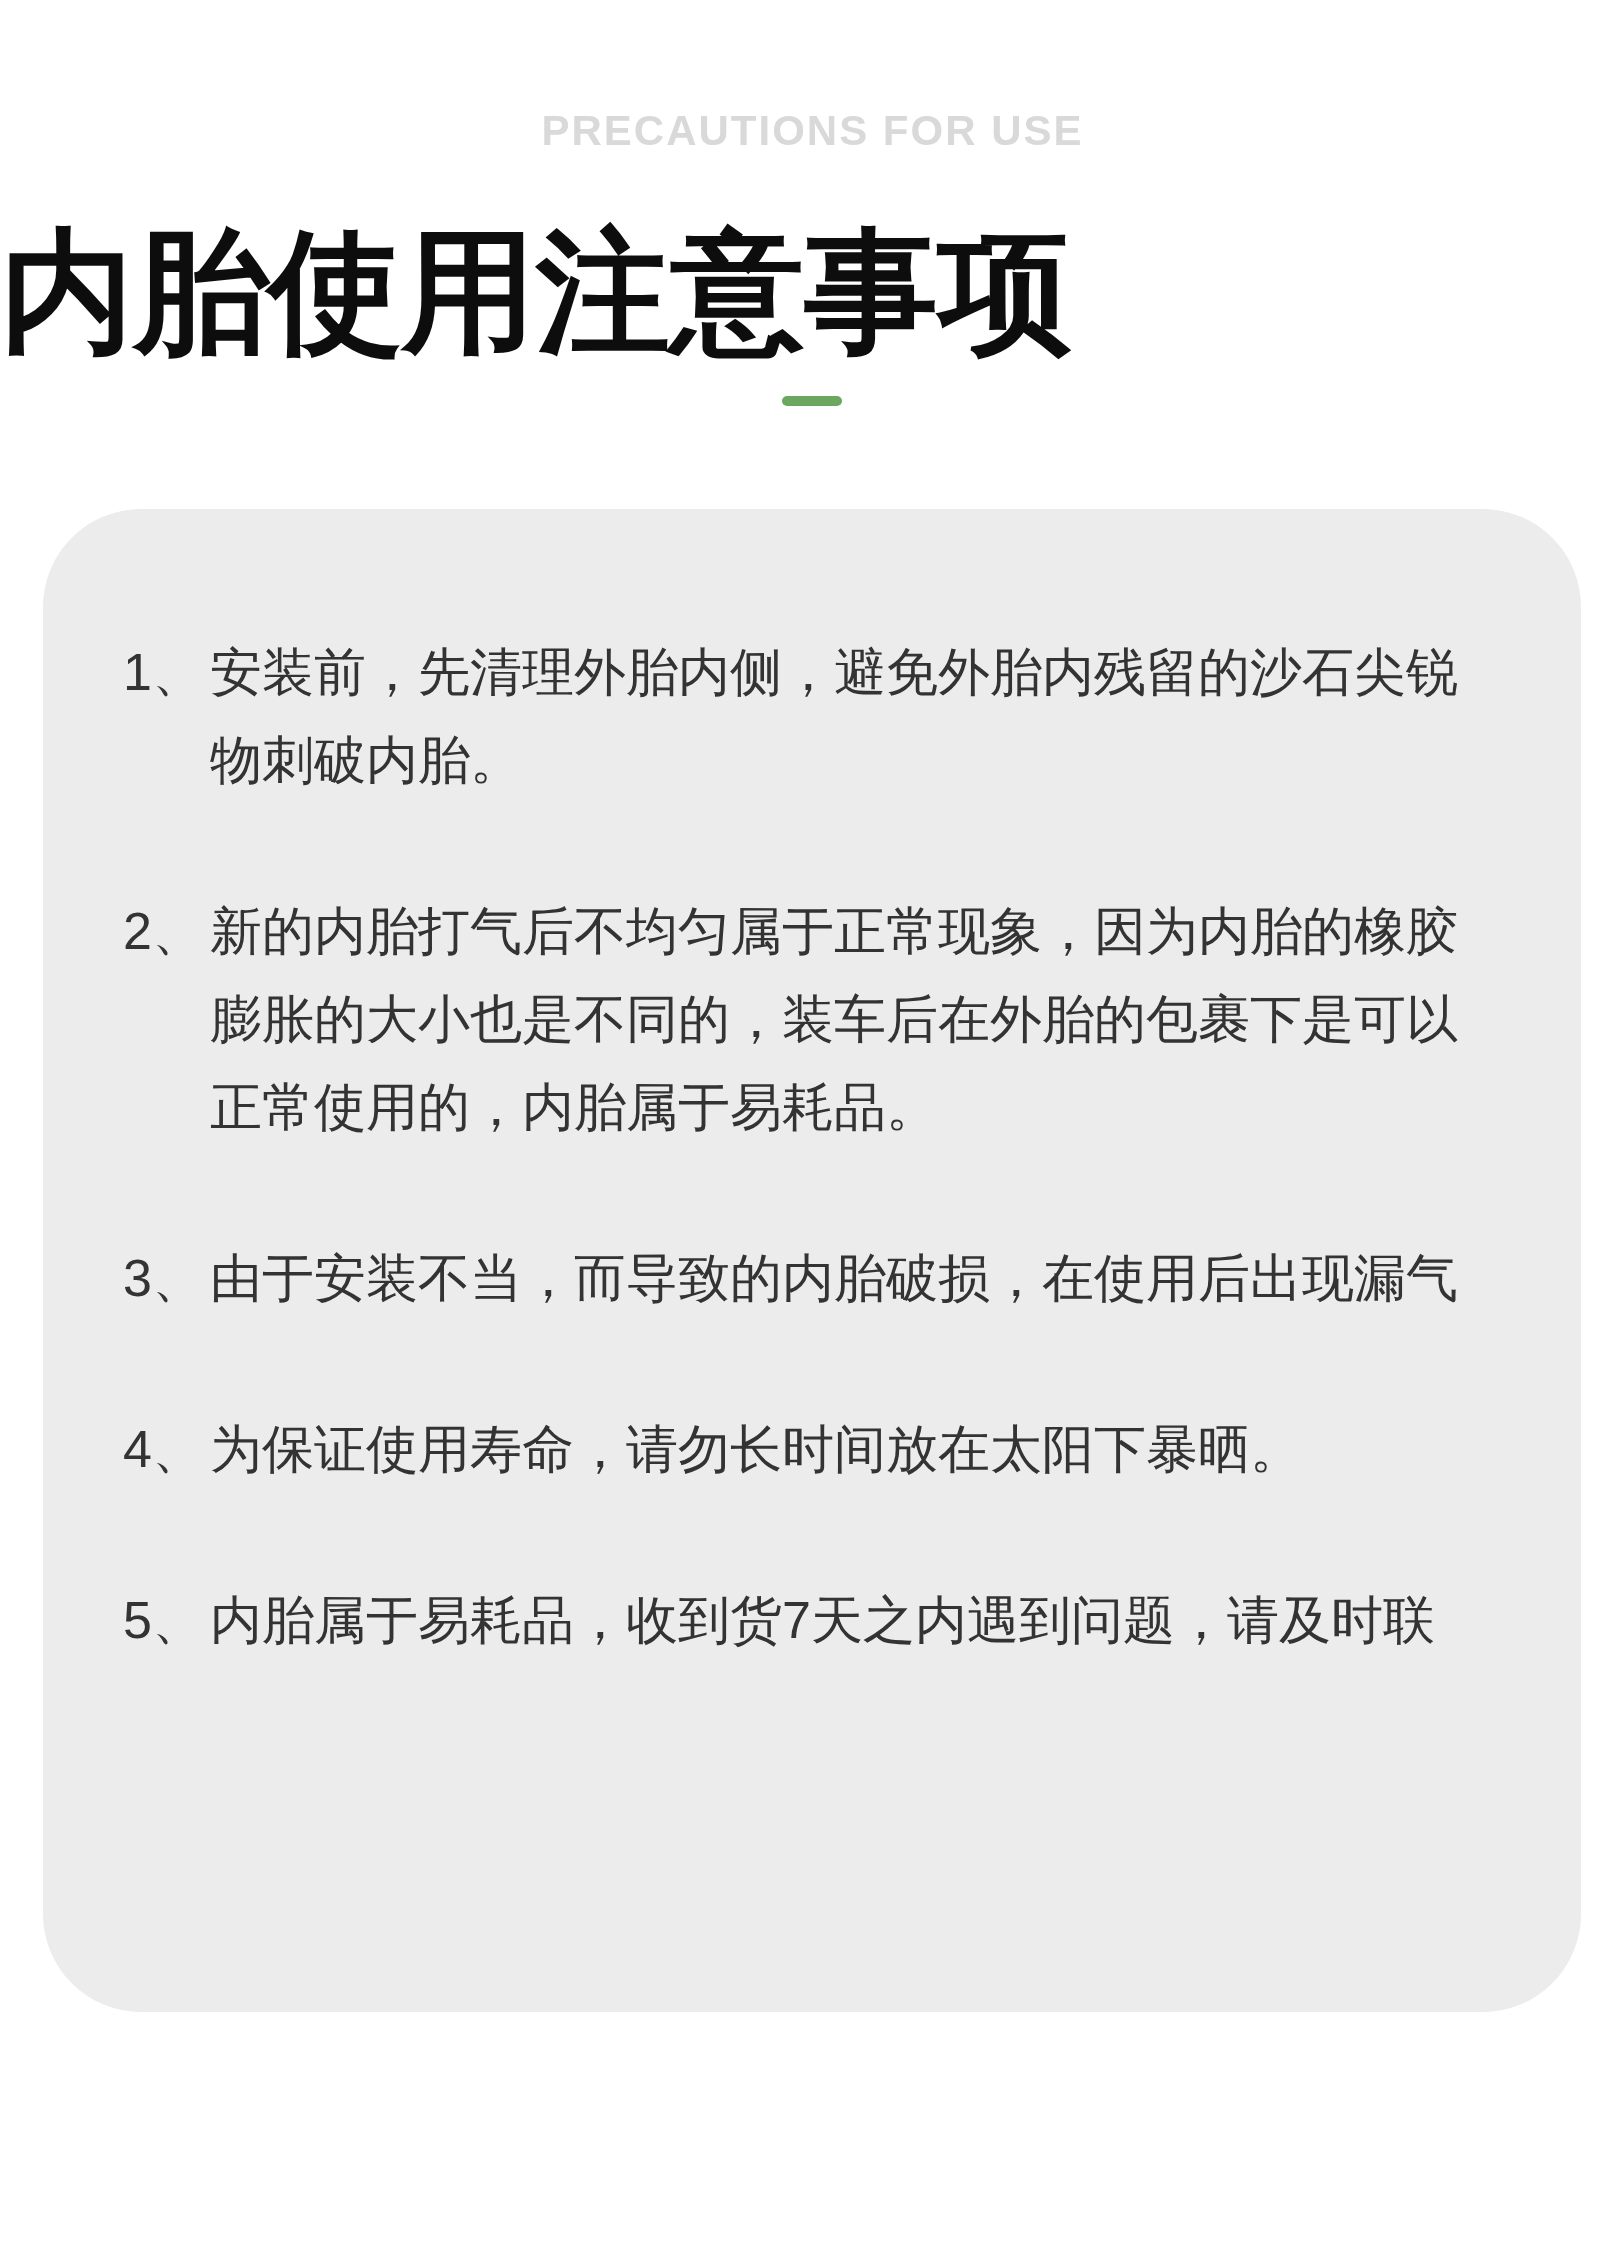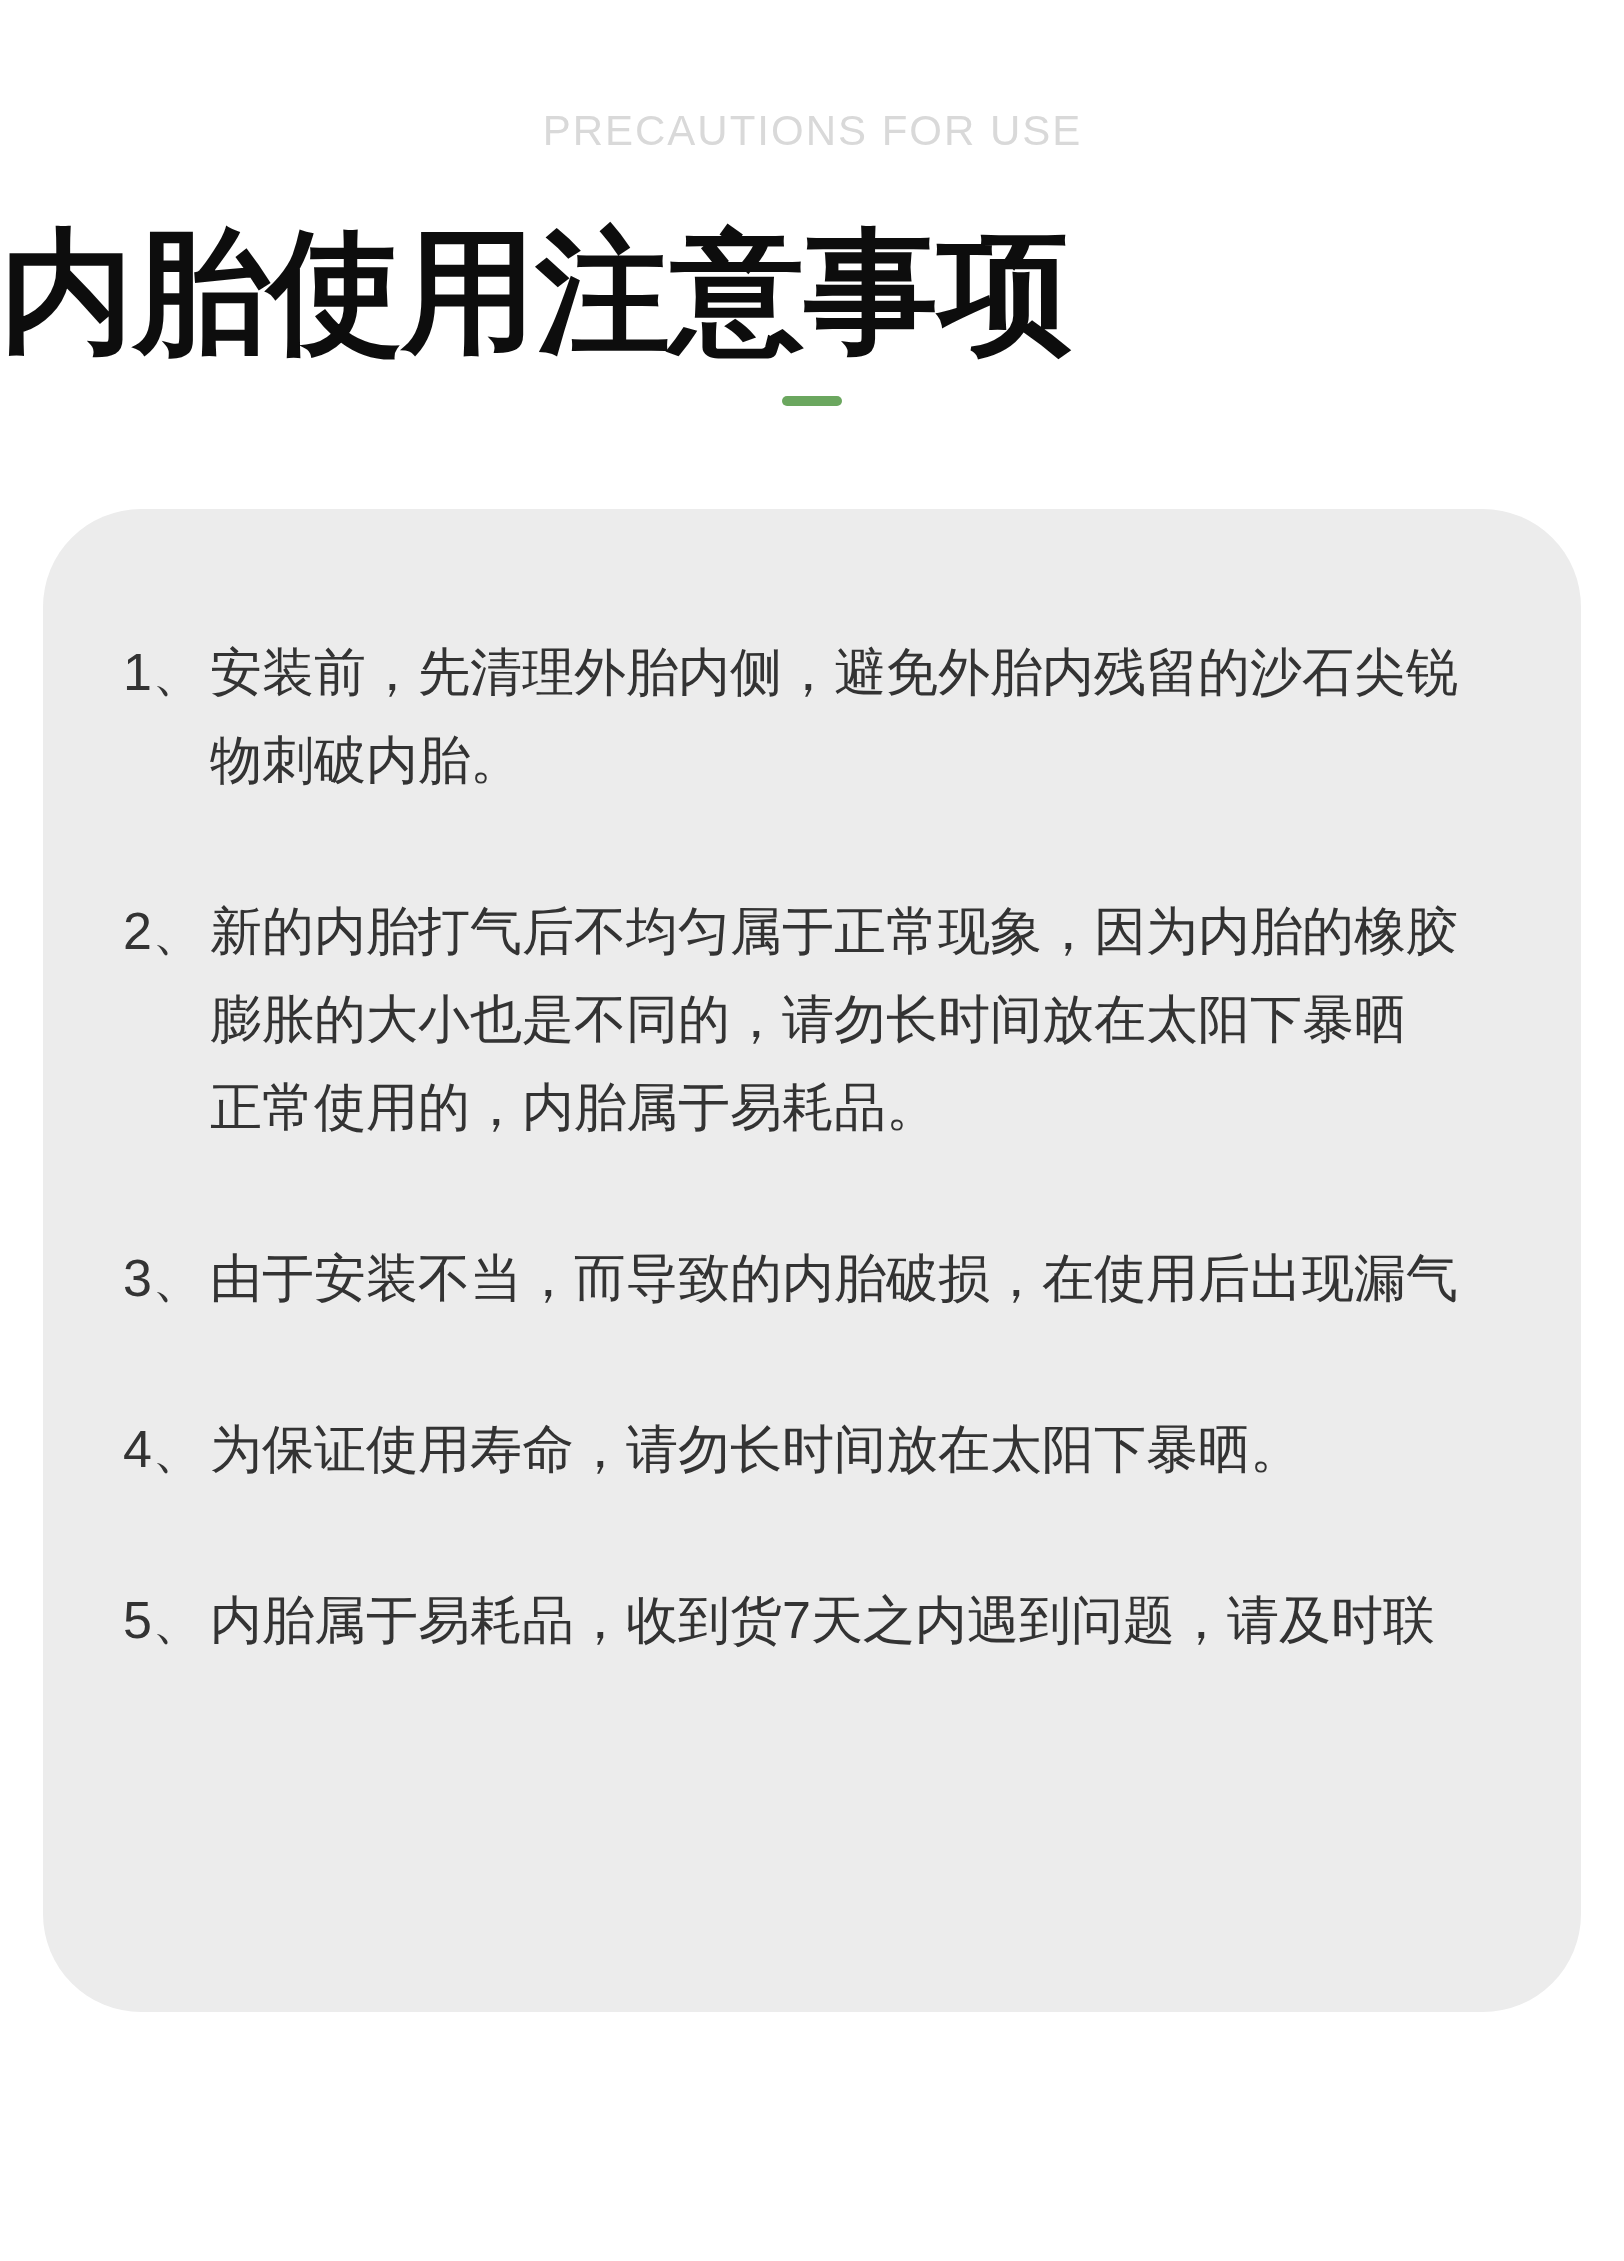--- a/index.html
+++ b/index.html
@@ -4,21 +4,21 @@
 <style>
   html,body{margin:0;padding:0;}
   body{
     width:1625px;height:2261px;position:relative;overflow:hidden;
     background:#ffffff;
     font-family:"Liberation Sans","DejaVu Sans",sans-serif;
   }
   .eyebrow{
     position:absolute;top:110px;left:0;width:1625px;
     text-align:center;
-    font-size:42px;line-height:42px;font-weight:400;
+    font-size:42px;line-height:42px;font-weight:700;
     letter-spacing:2px;color:#d9d9d9;
   }
   .title{
     position:absolute;top:216px;left:0;width:1625px;
     text-align:left;
     font-size:134px;line-height:151px;font-weight:900;
     color:#0d0d0d;letter-spacing:0px;
   }
   .dash{
     position:absolute;top:396px;left:782px;
@@ -59,21 +59,21 @@
     <div class="lines">
       <div class="line">安装前，先清理外胎内侧，避免外胎内残留的沙石尖锐</div>
       <div class="line">物刺破内胎。</div>
     </div>
   </div>
 
   <div class="item">
     <div class="num">2、</div>
     <div class="lines">
       <div class="line">新的内胎打气后不均匀属于正常现象，因为内胎的橡胶</div>
-      <div class="line">膨胀的大小也是不同的，请勿长时间放在太阳下暴晒</div>
+      <div class="line">膨胀的大小也是不同的，装车后在外胎的包裹下是可以</div>
       <div class="line">正常使用的，内胎属于易耗品。</div>
     </div>
   </div>
 
   <div class="item">
     <div class="num">3、</div>
     <div class="lines">
       <div class="line">由于安装不当，而导致的内胎破损，在使用后出现漏气</div>
     </div>
   </div>

